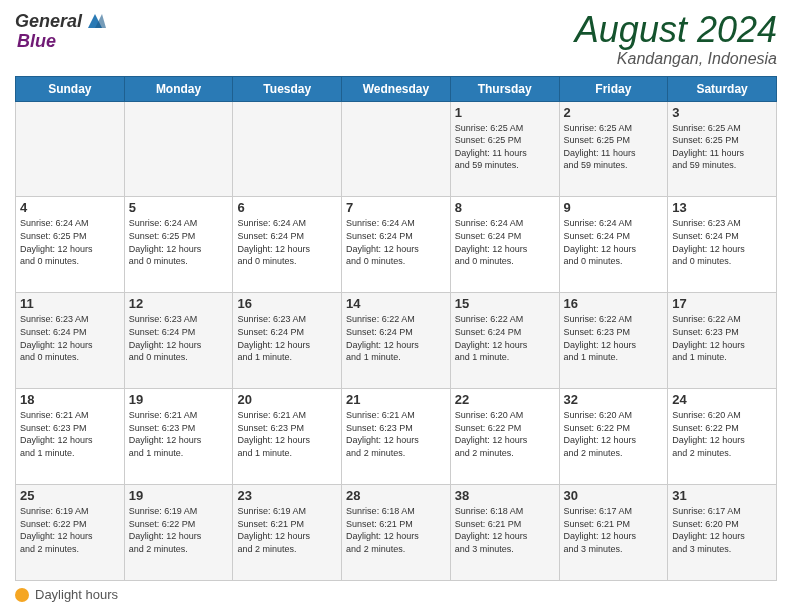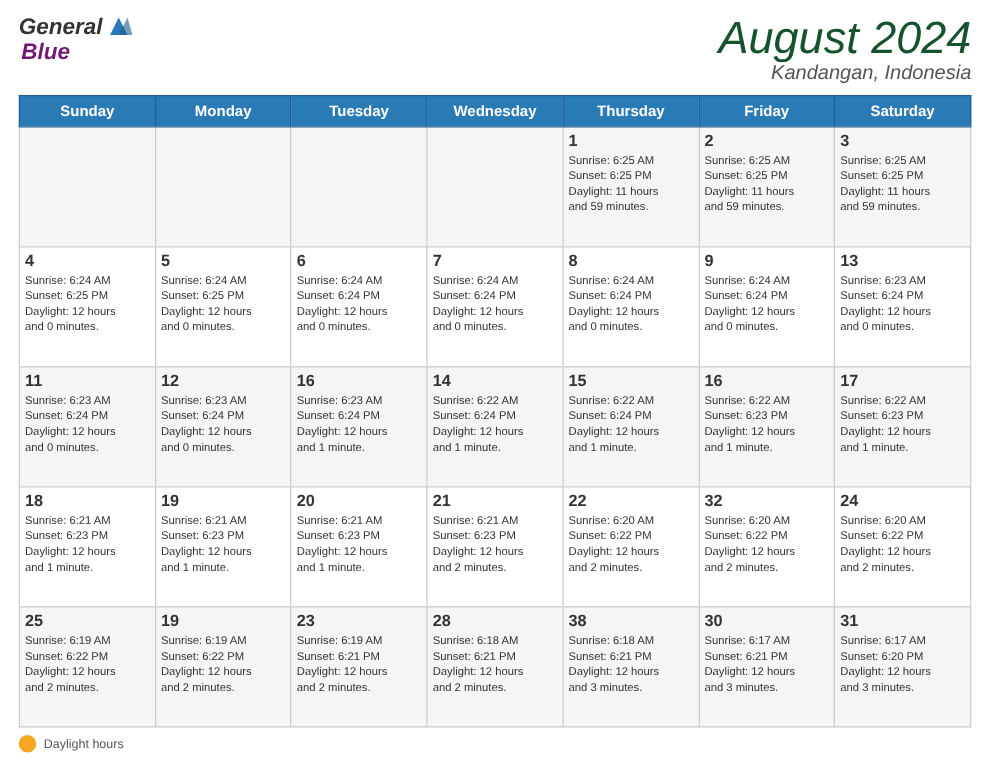--- a/index.html
+++ b/index.html
@@ -95,21 +95,21 @@
       line-height: 1.4;
     }
     .empty-cell {
       background-color: #f5f5f5;
     }
     .footer {
       display: flex;
       align-items: center;
       justify-content: flex-start;
       margin-top: 6px;
-      font-size: 10px;
+      font-size: 13px;
       color: #555;
       gap: 6px;
     }
     .footer-sun-icon {
       width: 14px;
       height: 14px;
       background: #f5a623;
       border-radius: 50%;
       display: inline-block;
     }

